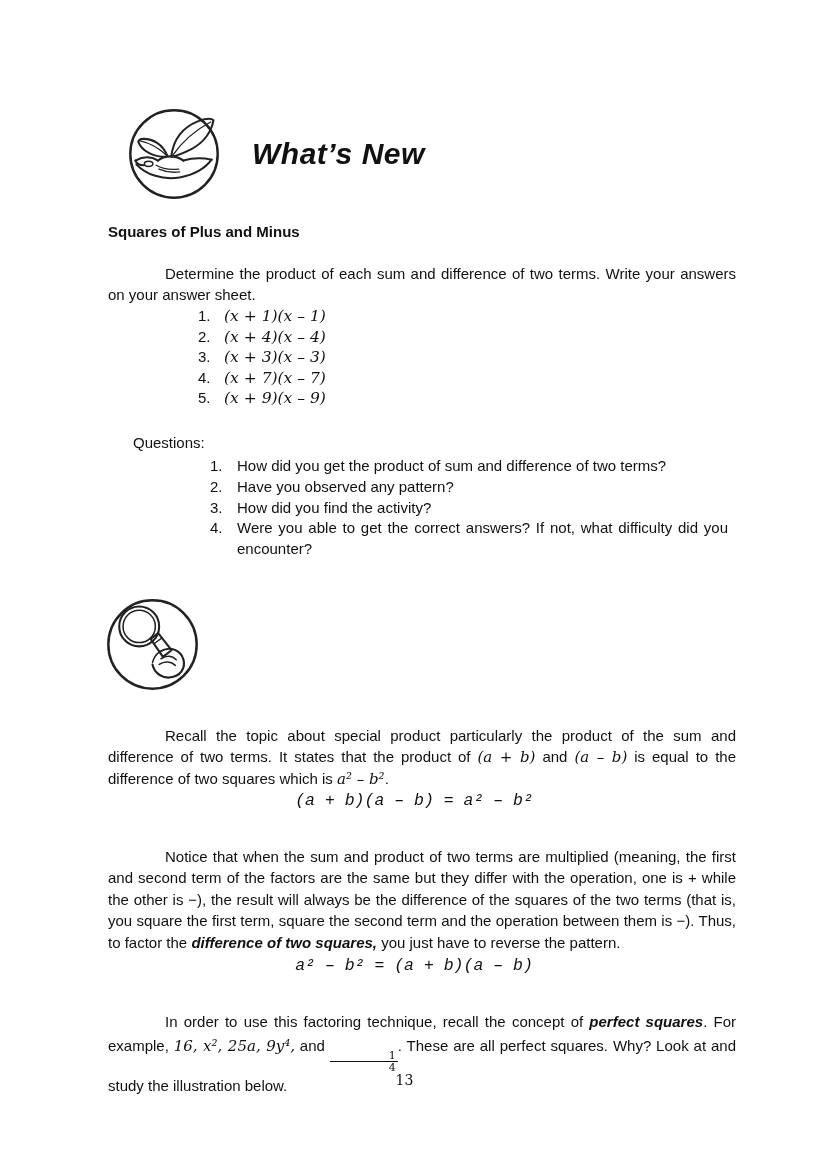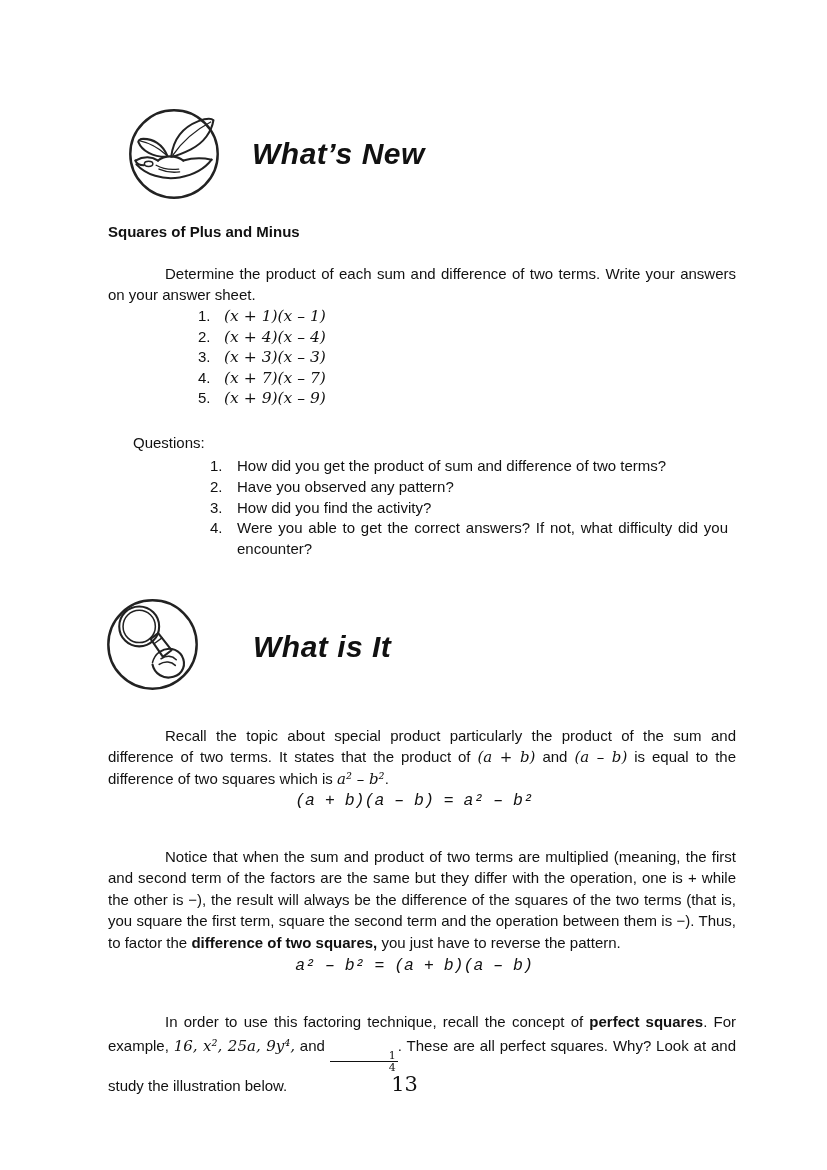--- a/index.html
+++ b/index.html
@@ -36,21 +36,21 @@
     line-height: 21px;
     text-align: justify;
     margin: 8px;
   }
   .indent { text-indent: 57px; }
 
   .math {
     font-family: "DejaVu Serif", serif;
     font-style: italic;
   }
-  .bold-ital { font-weight: bold; }
+  .bold-ital { font-weight: bold; font-style: italic; }
 
   .num-list { display: flex; flex-direction: column; }
   .num-row { display: flex; line-height: 20.6px; }
   .num-row .num {
     width: 26px;
     flex: 0 0 26px;
     font-size: 15px;
     font-style: normal;
     font-family: "Liberation Sans", sans-serif;
   }
@@ -82,21 +82,21 @@
     font-size: 11px;
   }
   .frac .fnum { border-bottom: 1px solid #111; padding: 0 2px 0px; }
   .frac .fden { padding: 0 2px; }
 
   .page-number {
     left: 0;
     width: 809px;
     text-align: center;
     font-family: "DejaVu Serif", serif;
-    font-size: 21px;
+    font-size: 14px;
   }
 </style>
 </head>
 <body>
 
 <div class="page">
 
   <div class="abs icon-circle" style="left:127px; top:107px; width:94px; height:94px;">
     <svg width="94" height="94" viewBox="0 0 100 100" fill="none" stroke="#222" stroke-width="2.2" stroke-linecap="round" stroke-linejoin="round">
       <circle cx="50" cy="50" r="46.5" stroke-width="2.6"></circle>
@@ -177,21 +177,20 @@
 
       <path d="M48 44 L56 38 L70 56 L61 63 Z"></path>
       <path d="M52 49 L60 43" stroke-width="1.4"></path>
 
       <path d="M57 58 C66 52 76 54 81 62 C86 71 82 81 72 84 C62 87 52 81 50 71"></path>
       <path d="M59 65 C65 61 71 62 75 66" stroke-width="1.6"></path>
       <path d="M57 71 C63 67 70 68 74 72" stroke-width="1.6"></path>
       <path d="M57 58 C53 61 51 65 50 69" stroke-width="1.6"></path>
     </svg>
   </div>
-  <h1 class="abs section-title" style="left:253px; top:630px;">What is It</h1>
 
   <p class="abs body-text indent" style="left:100px; top:717px; width:628px;"><span>Recall the topic about special product particularly the product of the sum and difference of two terms. It states that the product of </span><span class="math">(a + b)</span><span> and </span><span class="math">(a – b)</span><span> is equal to the difference of two squares which is </span><span class="math">a² – b²</span><span>.</span></p>
 
   <p class="abs formula math" style="top:791px;">(a + b)(a – b) = a² – b²</p>
 
   <p class="abs body-text indent" style="left:100px; top:838px; width:628px; line-height:21.4px;"><span>Notice that when the sum and product of two terms are multiplied (meaning, the first and second term of the factors are the same but they differ with the operation, one is + while the other is −), the result will always be the difference of the squares of the two terms (that is, you square the first term, square the second term and the operation between them is −). Thus, to factor the </span><span class="bold-ital">difference of two squares,</span><span> you just have to reverse the pattern.</span></p>
 
   <p class="abs formula math" style="top:956px;">a² – b² = (a + b)(a – b)</p>
 
   <p class="abs body-text indent" style="left:100px; top:1002px; width:628px; line-height:23.5px;"><span>In order to use this factoring technique, recall the concept of </span><span class="bold-ital">perfect squares</span><span>. For example, </span><span class="math">16, x², 25a, 9y⁴,</span><span> and </span><span class="frac">

